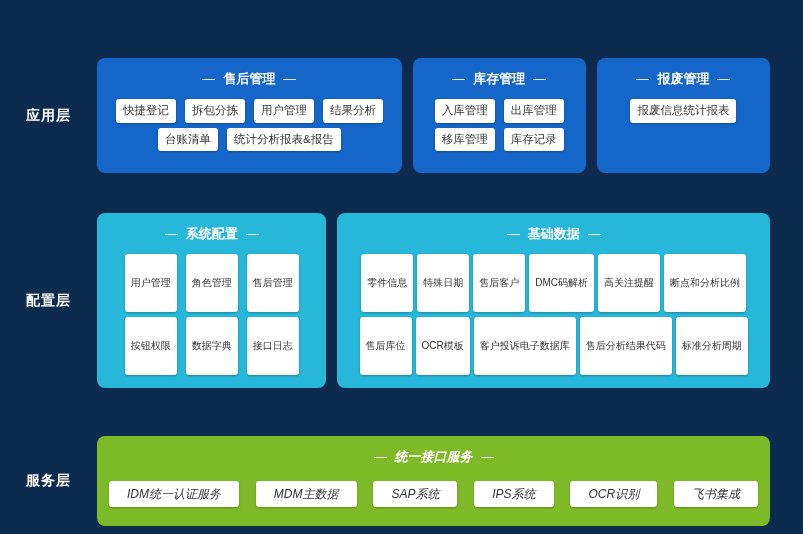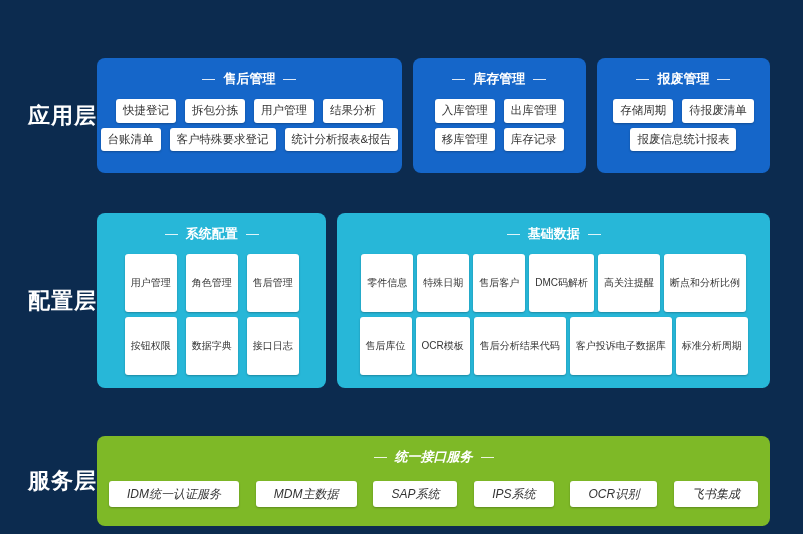--- a/index.html
+++ b/index.html
@@ -10,22 +10,22 @@
   }
   .stage{
     width:803px;height:534px;box-sizing:border-box;
     padding:58px 33px 0 0;
     display:flex;flex-direction:column;
   }
   .layer-band{display:flex;align-items:center;}
   .band-0{margin-bottom:40px;}
   .band-1{margin-bottom:48px;}
   .layer-label{
-    flex:0 0 97px;width:97px;text-align:right;
-    color:var(--title,#ffffff);font-size:22px;font-weight:bold;
+    flex:0 0 97px;width:97px;text-align:center;
+    color:var(--title,#ffffff);font-size:14px;font-weight:bold;
     letter-spacing:1px;
   }
   .layer-row{flex:1;display:flex;gap:11px;min-width:0;justify-content:flex-end;}
   .panel{
     border-radius:8px;box-sizing:border-box;
     padding:9px 10px 13px;
     min-width:0;
   }
   .band-0 .panel{background:var(--app,#1566c9);min-height:115px;}
   .band-1 .panel{background:var(--config,#27b7d8);min-height:117px;}
@@ -71,21 +71,20 @@
             <span class="tline"></span>
           </div>
           <div class="chip-row">
             <div class="chip">快捷登记</div>
             <div class="chip">拆包分拣</div>
             <div class="chip">用户管理</div>
             <div class="chip">结果分析</div>
           </div>
           <div class="chip-row">
             <div class="chip">台账清单</div>
-            <div class="chip">客户特殊要求登记</div>
             <div class="chip">统计分析报表&amp;报告</div>
           </div>
         </div>
         <div class="panel">
           <div class="panel-title">
             <span class="tline"></span>
             <span>库存管理</span>
             <span class="tline"></span>
           </div>
           <div class="chip-row">
@@ -95,24 +94,20 @@
           <div class="chip-row">
             <div class="chip">移库管理</div>
             <div class="chip">库存记录</div>
           </div>
         </div>
         <div class="panel">
           <div class="panel-title">
             <span class="tline"></span>
             <span>报废管理</span>
             <span class="tline"></span>
-          </div>
-          <div class="chip-row">
-            <div class="chip">存储周期</div>
-            <div class="chip">待报废清单</div>
           </div>
           <div class="chip-row">
             <div class="chip">报废信息统计报表</div>
           </div>
         </div>
       </div>
     </div>
     <div class="layer-band band-1">
       <div class="layer-label">配置层</div>
       <div class="layer-row">
@@ -143,22 +138,22 @@
             <div class="chip">零件信息</div>
             <div class="chip">特殊日期</div>
             <div class="chip">售后客户</div>
             <div class="chip">DMC码解析</div>
             <div class="chip">高关注提醒</div>
             <div class="chip">断点和分析比例</div>
           </div>
           <div class="chip-row">
             <div class="chip">售后库位</div>
             <div class="chip">OCR模板</div>
+            <div class="chip">客户投诉电子数据库</div>
             <div class="chip">售后分析结果代码</div>
-            <div class="chip">客户投诉电子数据库</div>
             <div class="chip">标准分析周期</div>
           </div>
         </div>
       </div>
     </div>
     <div class="layer-band band-2">
       <div class="layer-label">服务层</div>
       <div class="layer-row">
         <div class="panel">
           <div class="panel-title">

